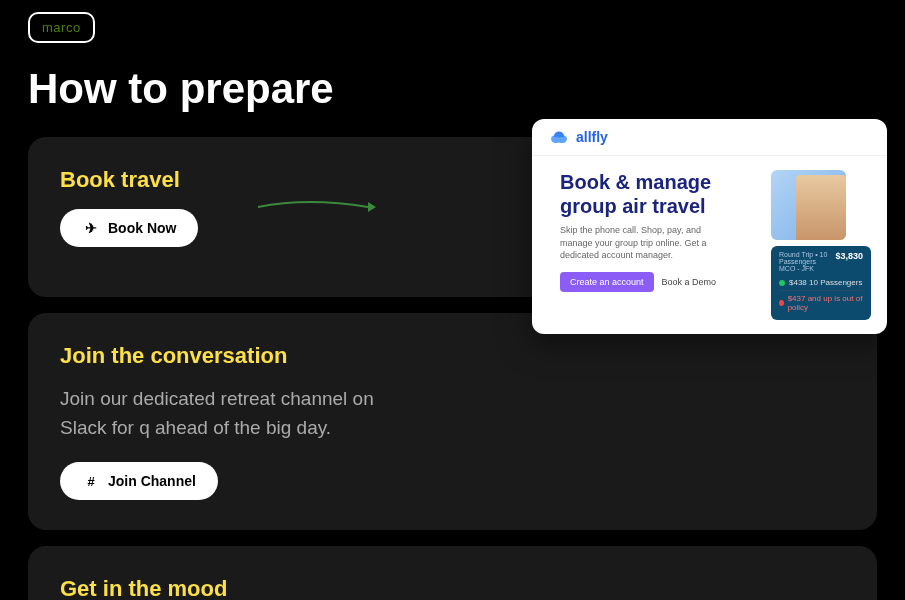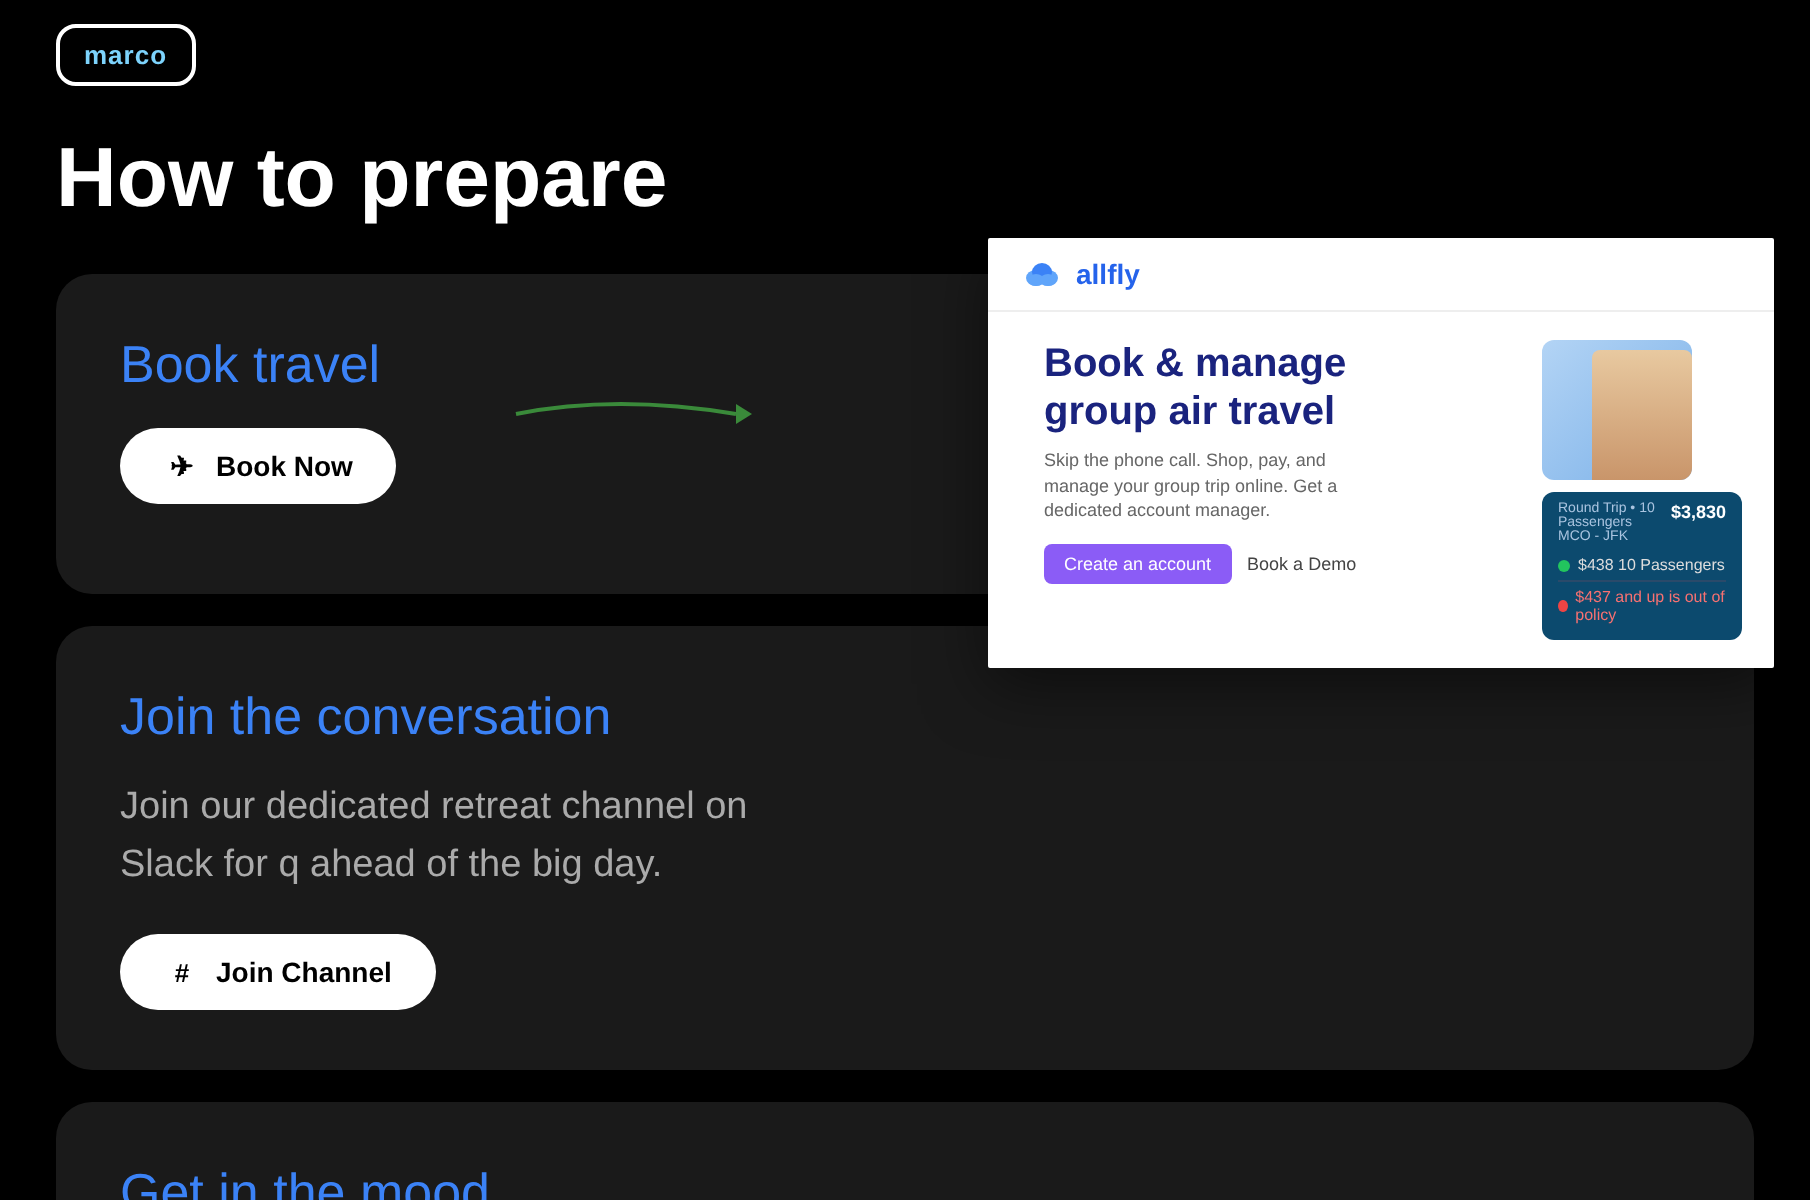--- a/index.html
+++ b/index.html
@@ -20,23 +20,23 @@
       justify-content: space-between;
       padding: 12px 28px;
       position: relative;
     }
 
     .logo-box {
       border: 2px solid #fff;
       border-radius: 10px;
       padding: 6px 12px;
       font-size: 13px;
-      font-weight: 700;
+      font-weight: 400;
       letter-spacing: 0.5px;
-      color: #7dd3fc;
+      color: #4d7c0f;
     }
 
     .nav-links {
       display: flex;
       gap: 6px;
       align-items: center;
     }
 
     .nav-link {
       padding: 7px 18px;
@@ -75,24 +75,24 @@
     .card {
       background: #1a1a1a;
       border-radius: 18px;
       padding: 30px 32px;
       margin-bottom: 16px;
       position: relative;
       overflow: visible;
     }
 
     .card-title {
-      font-size: 26px;
-      font-weight: 400;
+      font-size: 22px;
+      font-weight: 700;
       margin-bottom: 16px;
-      color: #3b82f6;
+      color: #fde047;
     }
 
     .card-desc {
       font-size: 19px;
       color: #aaa;
       margin-bottom: 20px;
       line-height: 1.5;
       max-width: 340px;
     }
 
@@ -108,23 +108,23 @@
       font-size: 14px;
       font-weight: 600;
       cursor: pointer;
     }
 
     
     .allfly-preview {
       position: absolute;
       top: -18px;
       right: -10px;
-      width: 393px;
+      width: 355px;
       background: #fff;
-      border-radius: 1px;
+      border-radius: 12px;
       overflow: hidden;
       box-shadow: 0 8px 32px rgba(0,0,0,0.5);
       z-index: 10;
     }
 
     .allfly-nav {
       display: flex;
       align-items: center;
       justify-content: space-between;
       padding: 10px 16px;

